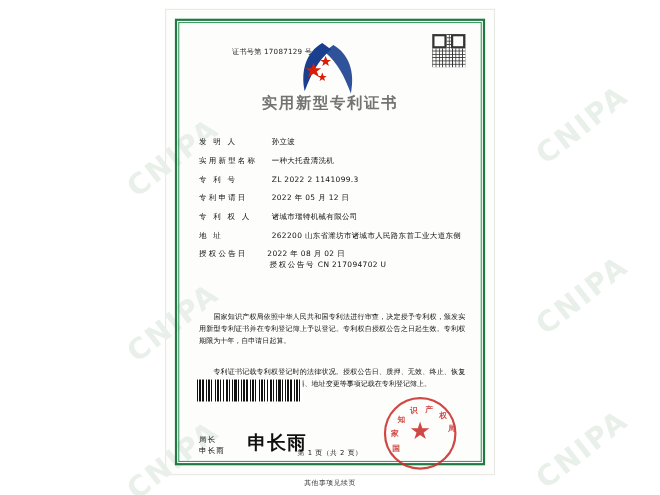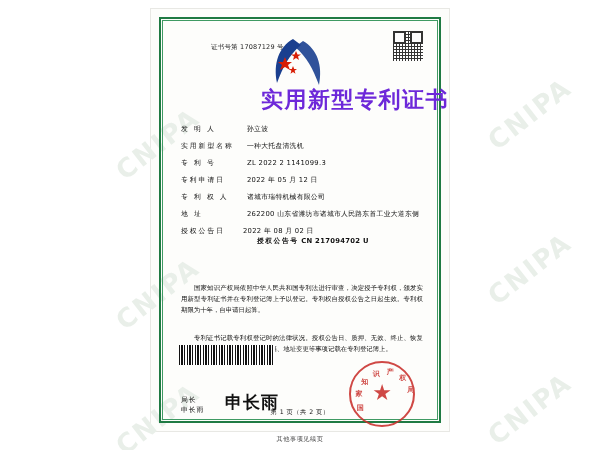--- a/index.html
+++ b/index.html
@@ -109,24 +109,24 @@
     transform: translateX(-50%);
     width: 74px;
     height: 52px;
   }
 
   
   .main-title {
     position: absolute;
     left: 0; right: 0;
     top: 76px;
-    text-align: right;
-    font-size: 22px;
+    text-align: center;
+    font-size: 14px;
     font-weight: bold;
-    color: #6d28d9;
+    color: #737373;
     letter-spacing: 1.5px;
     font-family: "DejaVu Sans", "Liberation Sans", sans-serif;
   }
 
   
   .fields {
     position: absolute;
     left: 30px;
     top: 116px;
     right: 26px;
@@ -144,23 +144,22 @@
     flex: 0 0 66px;
     letter-spacing: 2px;
     white-space: nowrap;
   }
   .field-value {
     flex: 1 1 auto;
     letter-spacing: 0.3px;
   }
   .field-row.two .field-label { width: 62px; flex: 0 0 62px; }
   .inline-second {
-    margin-left: 14px;
+    margin-left: 2px;
     white-space: nowrap;
-    font-weight: bold;
   }
   .inline-second .lbl { letter-spacing: 1.5px; }
 
   
   .body-text {
     position: absolute;
     left: 30px;
     right: 26px;
     top: 258px;
     font-size: 6.4px;

